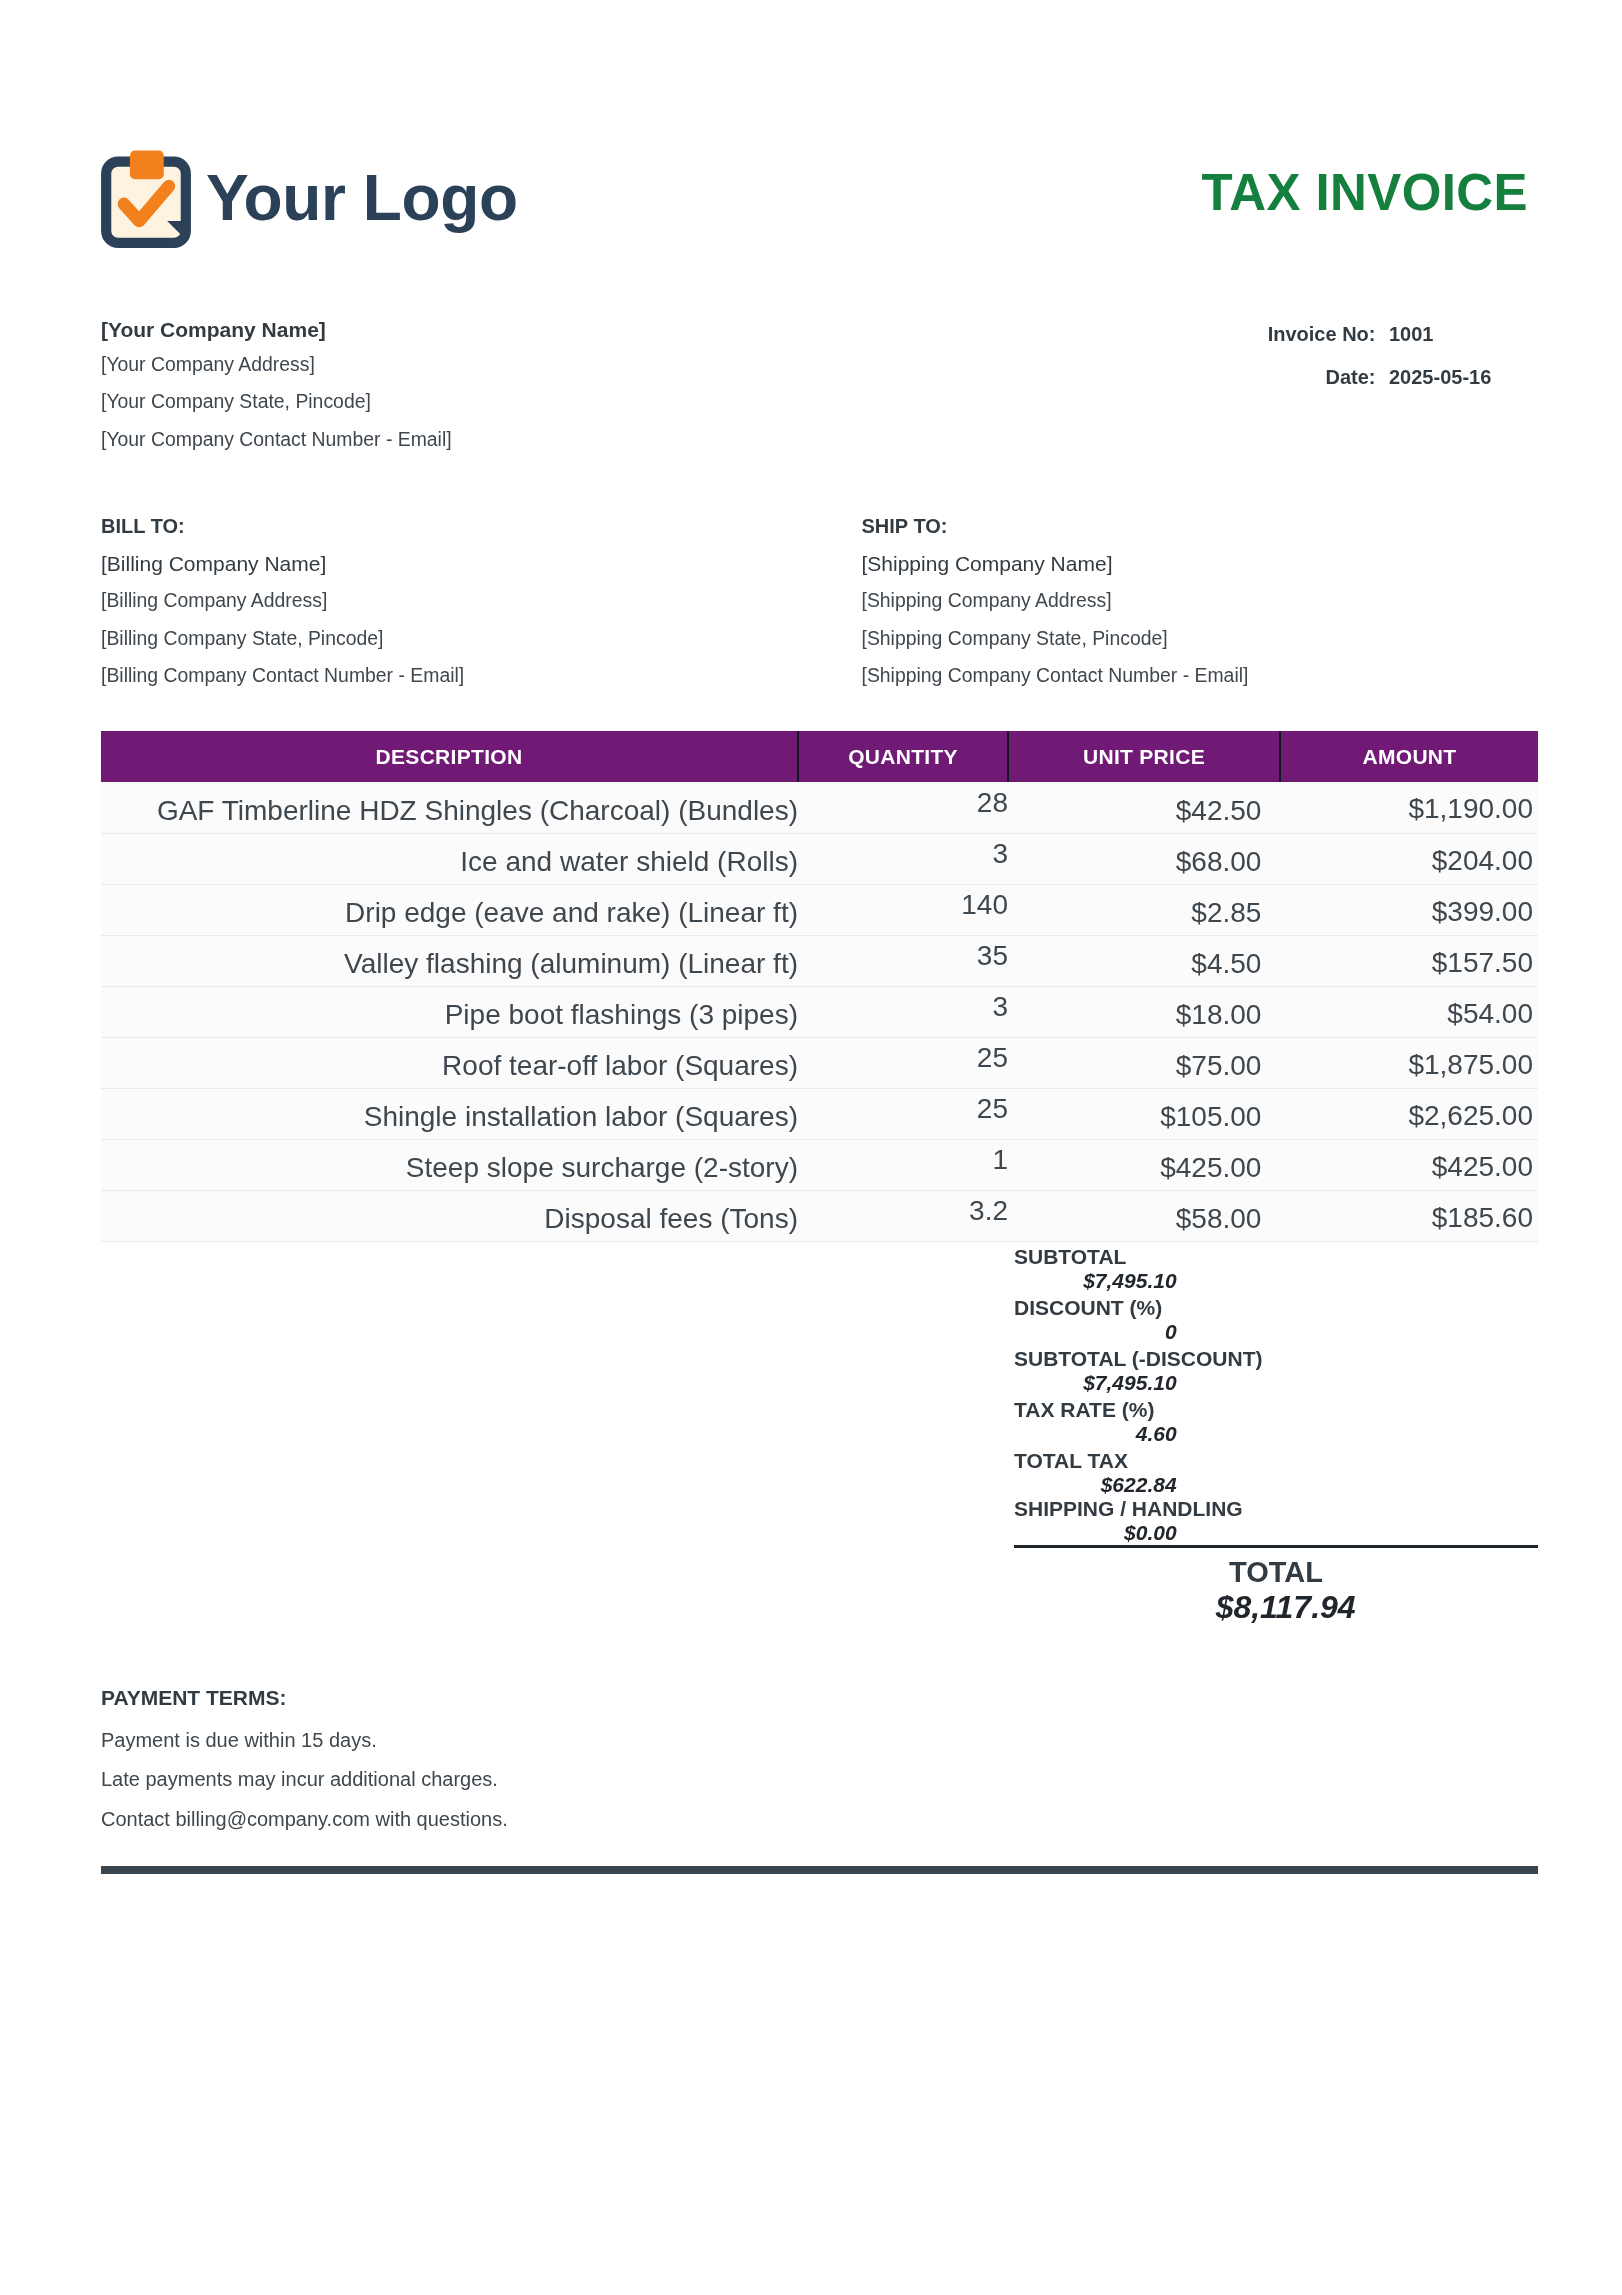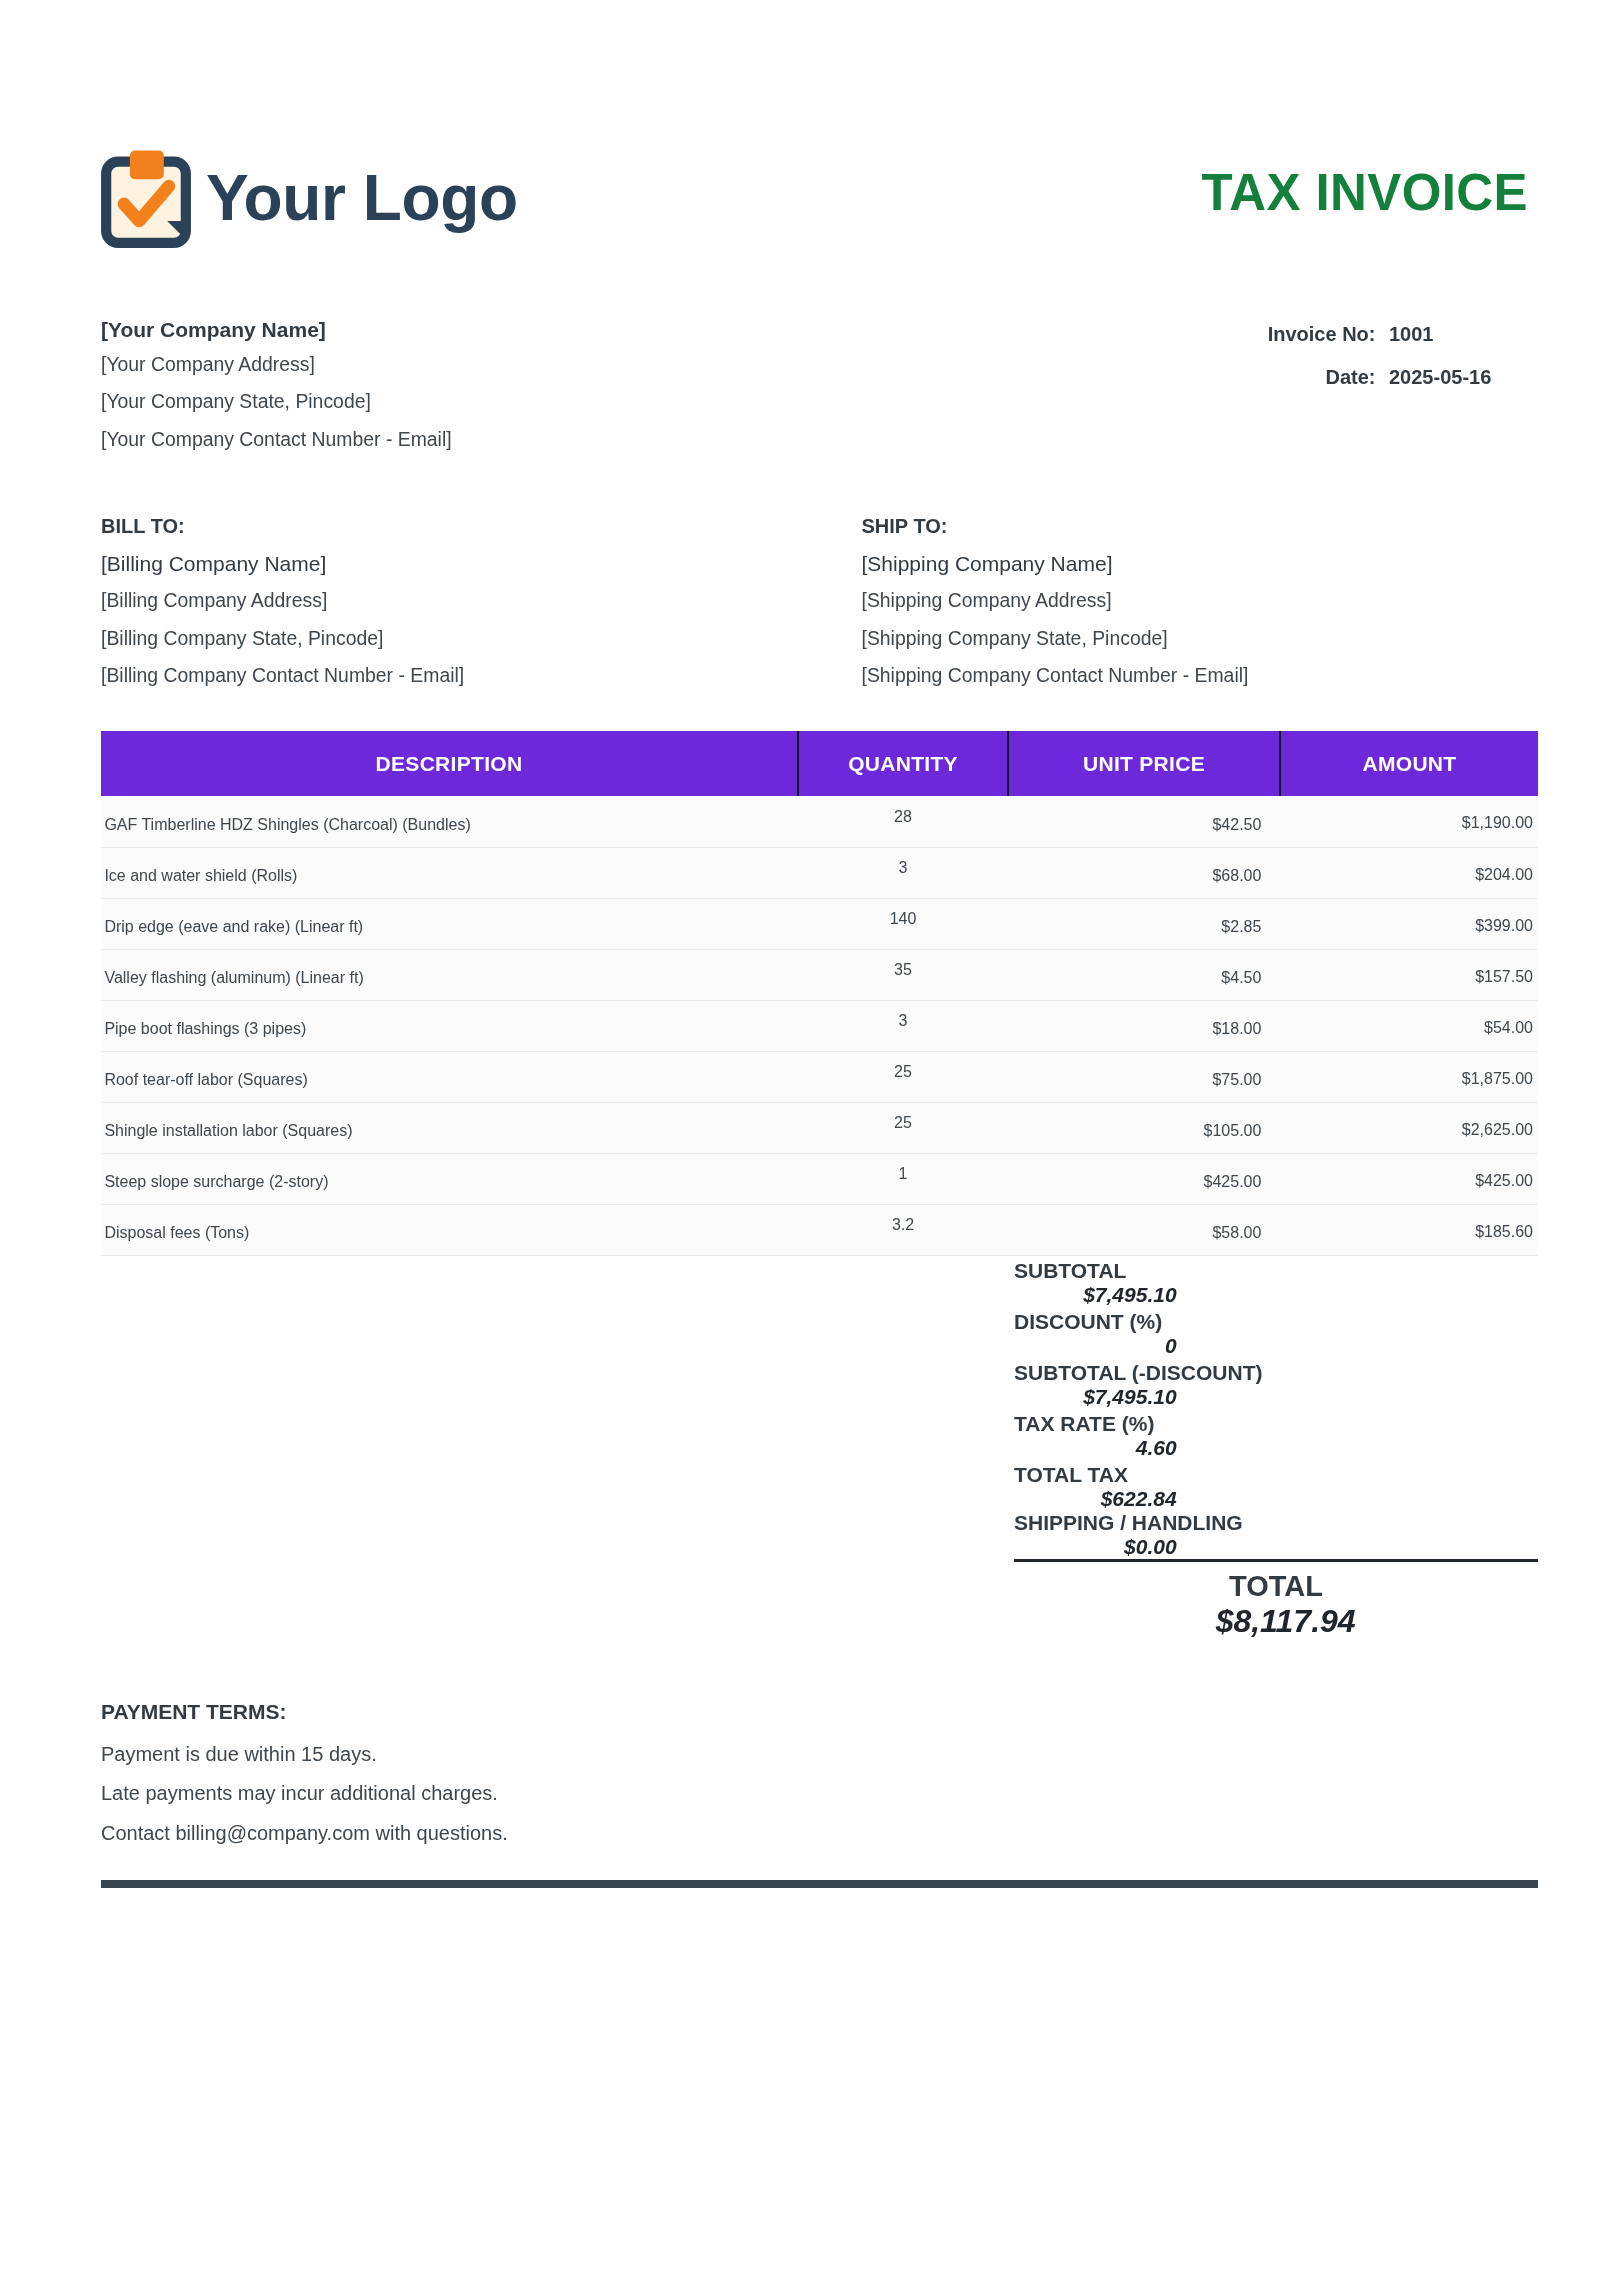--- a/index.html
+++ b/index.html
@@ -150,45 +150,46 @@
 
   
   .items {
     margin-top: 28px;
     width: 1437px;
     border-collapse: collapse;
     table-layout: fixed;
   }
 
   .items thead th {
-    background: #6d28d9;
+    background: #701a75;
     color: #ffffff;
     font-size: 21px;
     font-weight: 700;
     letter-spacing: 0.3px;
-    height: 65px;
+    height: 51px;
     vertical-align: middle;
     border-right: 2.5px solid #12181d;
   }
   .items thead th:last-child { border-right: none; }
 
   .col-desc   { width: 697px; text-align: center; }
   .col-qty    { width: 210px; text-align: center; }
   .col-price  { width: 272px; text-align: center; }
   .col-amount { width: 258px; }
 
   .items tbody tr { border-bottom: 1.7px solid #e8eaec; }
 
   .items tbody td {
     height: 51px;
     vertical-align: middle;
-    font-size: 16px;
+    font-size: 28px;
     font-weight: 400;
     color: #3f474e;
     background: #fbfbfc;
+    text-align: right;
   }
 
   td.cell-desc {
     padding-left: 3.4px;
     text-align: left;
     padding-top: 6.8px;
   }
   td.cell-qty {
     text-align: center;
     padding-bottom: 10px;

